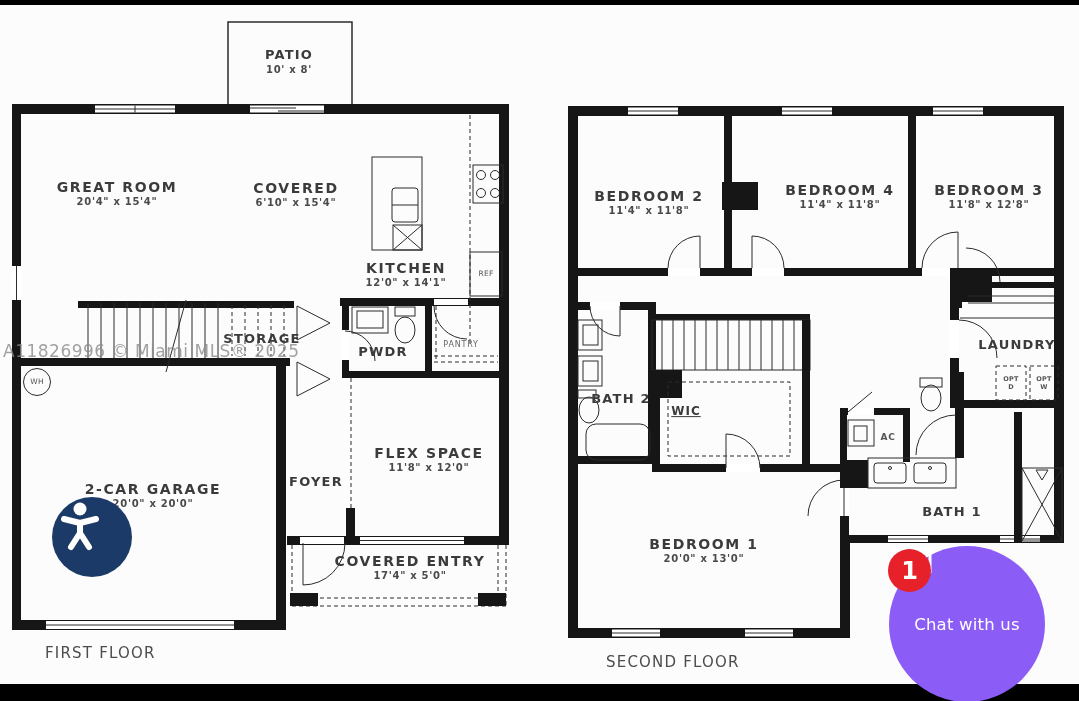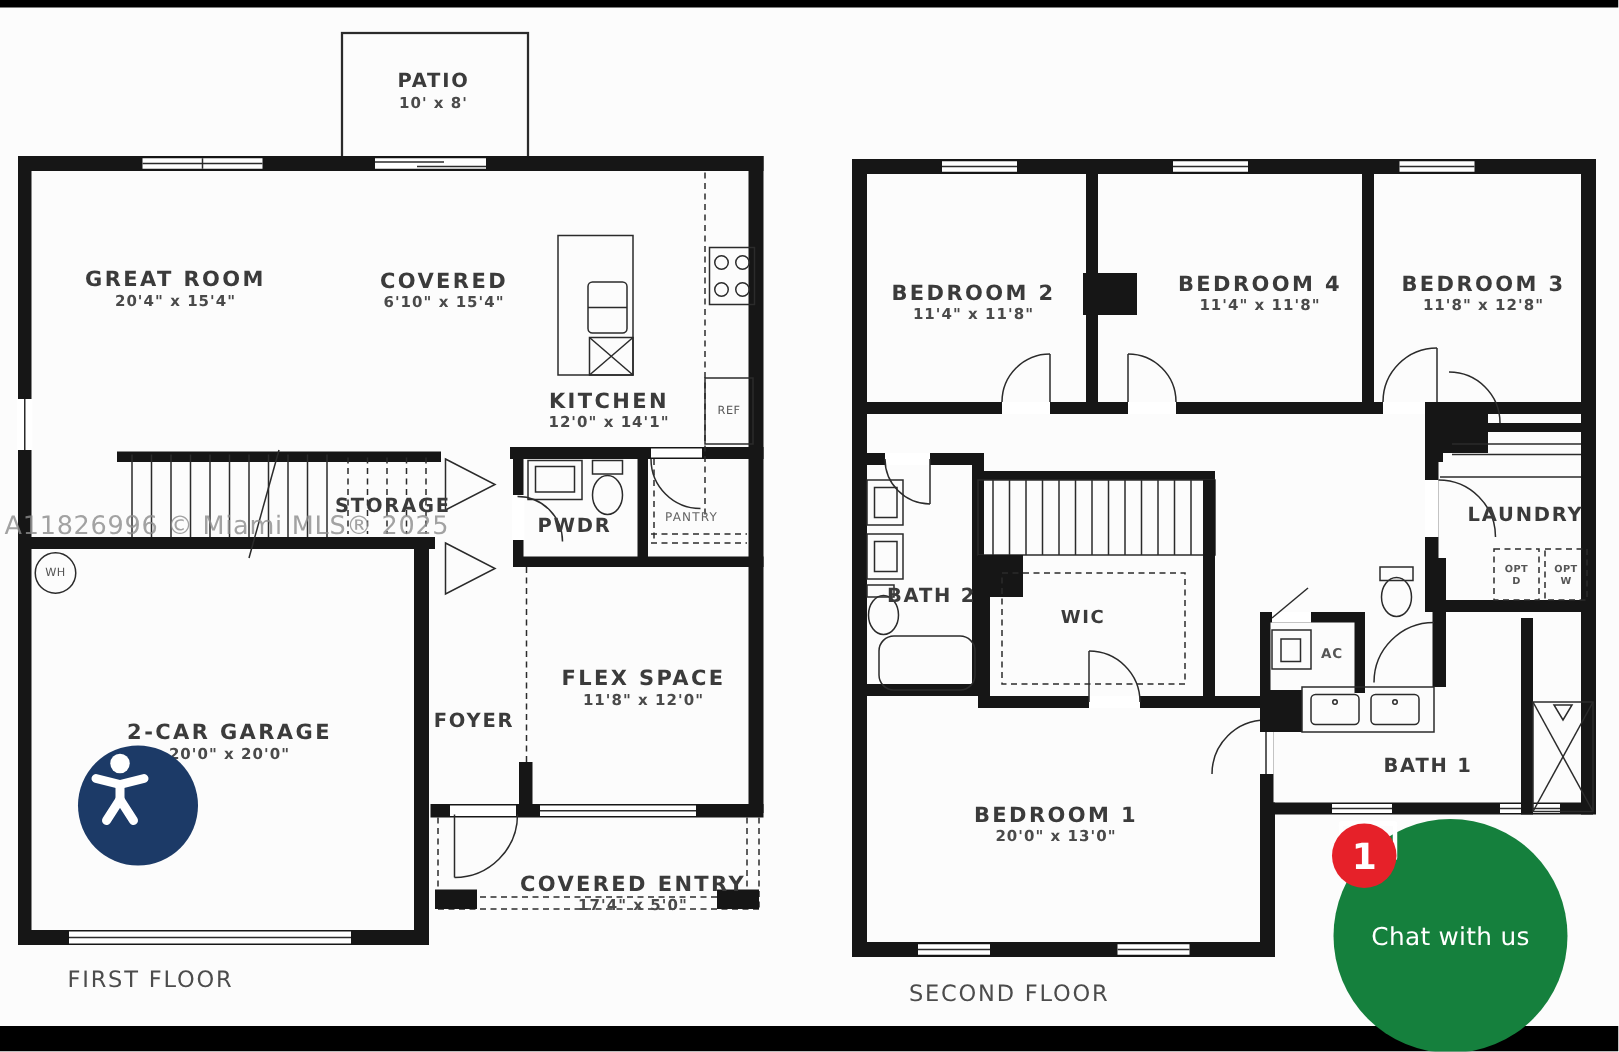--- a/index.html
+++ b/index.html
@@ -30,21 +30,21 @@
   #watermark{
     position:absolute;left:3px;top:341px;font-size:17px;color:#8c8c8c;opacity:.8;
     letter-spacing:.5px;white-space:nowrap;
   }
   #access-btn{
     position:absolute;left:52px;top:497px;width:80px;height:80px;border-radius:50%;
     background:#1c3a67;display:flex;align-items:center;justify-content:center;cursor:pointer;
   }
   #chat-btn{
     position:absolute;left:889px;top:546px;width:156px;height:156px;border-radius:50%;
-    background:#15803d;cursor:pointer;
+    background:#8b5cf6;cursor:pointer;
     display:flex;flex-direction:column;align-items:center;justify-content:center;gap:6px;
   }
   #chat-badge{
     position:absolute;left:888px;top:549px;width:43px;height:43px;border-radius:50%;
     background:#e62129;color:#fff;font-size:24px;font-weight:700;
     display:flex;align-items:center;justify-content:center;z-index:5;
   }
   #chat-label{color:#fff;font-size:16.5px;font-weight:500;letter-spacing:.2px;}
 </style>
 </head>
@@ -313,41 +313,41 @@
   <div class="nm">FLEX SPACE</div>
   <div class="dm">11'8" x 12'0"</div>
 </div>
 <div class="lbl s13" style="left:316px;top:482px;text-align:center;">
   <div class="nm">FOYER</div>
 </div>
 <div class="lbl" style="left:153px;top:495px;">
   <div class="nm">2-CAR GARAGE</div>
   <div class="dm">20'0" x 20'0"</div>
 </div>
-<div class="lbl" style="left:410px;top:596px;margin-left:12px;">
+<div class="lbl" style="left:410px;top:567px;">
   <div class="nm">COVERED ENTRY</div>
   <div class="dm">17'4" x 5'0"</div>
 </div>
 
 <div class="lbl" style="left:649px;top:202px;">
   <div class="nm">BEDROOM 2</div>
   <div class="dm">11'4" x 11'8"</div>
 </div>
 <div class="lbl" style="left:840px;top:196px;">
   <div class="nm">BEDROOM 4</div>
   <div class="dm">11'4" x 11'8"</div>
 </div>
 <div class="lbl" style="left:989px;top:196px;">
   <div class="nm">BEDROOM 3</div>
   <div class="dm">11'8" x 12'8"</div>
 </div>
 <div class="lbl s13" style="left:621px;top:399px;">
   <div class="nm">BATH 2</div>
 </div>
-<div class="lbl s12" style="left:722px;top:412px;">
+<div class="lbl s12" style="left:686px;top:412px;text-decoration:underline;">
   <div class="nm">WIC</div>
 </div>
 <div class="lbl s13" style="left:1017px;top:345px;">
   <div class="nm">LAUNDRY</div>
 </div>
 <div class="lbl opt" style="left:1011px;top:384px;">
   <div>OPT</div>
   <div>D</div>
 </div>
 <div class="lbl opt" style="left:1044px;top:384px;">

